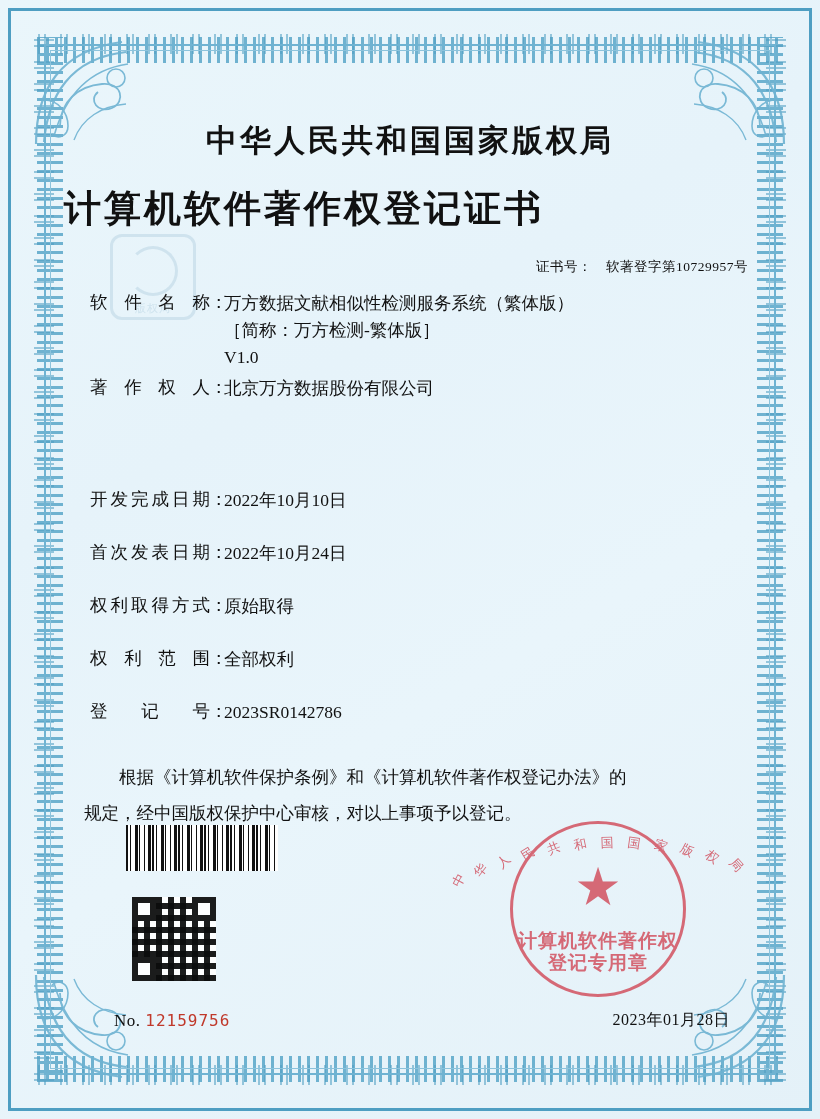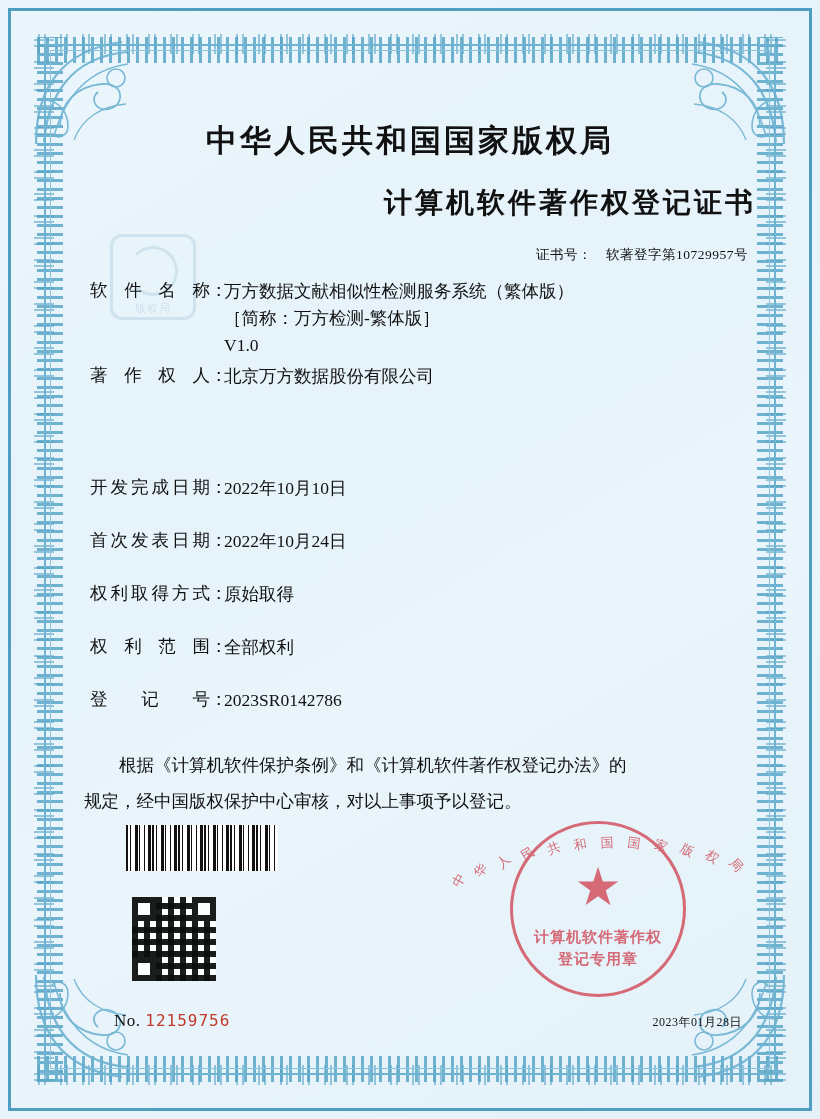--- a/index.html
+++ b/index.html
@@ -91,22 +91,22 @@
   .title-main {
     text-align: center;
     font-size: 31px;
     font-weight: bold;
     letter-spacing: 3px;
     color: #111;
     margin-top: 62px;
     font-family: "DejaVu Serif", "Liberation Serif", serif;
   }
   .title-sub {
-    text-align: right;
-    font-size: 28px;
+    text-align: left;
+    font-size: 37px;
     font-weight: bold;
     letter-spacing: 3px;
     color: #111;
     margin-top: 22px;
     font-family: "DejaVu Serif", "Liberation Serif", serif;
   }
   .cert-no {
     text-align: right;
     font-size: 13.5px;
     color: #111;
@@ -245,23 +245,23 @@
     font-family: "Liberation Serif", serif;
   }
   .serial .num {
     color: #c0392b;
     font-family: "DejaVu Sans Mono", monospace;
     font-size: 16px;
     letter-spacing: 1px;
   }
   .issue-date {
     position: absolute;
-    right: 14px;
+    right: 26px;
     bottom: 4px;
-    font-size: 12px;
+    font-size: 16px;
     color: #111;
     letter-spacing: .5px;
   }
 
   
   .seal {
     position: absolute;
     right: 70px;
     top: -4px;
     width: 176px;
@@ -291,21 +291,21 @@
   }
   .seal .seal-arc span {
     display: inline-block;
     transform-origin: center 78px;
   }
   .seal .seal-line1,
   .seal .seal-line2 {
     position: absolute;
     left: 0; right: 0;
     text-align: center;
-    font-size: 15px;
+    font-size: 19px;
     letter-spacing: 1px;
     font-weight: bold;
   }
   .seal .seal-line1 { top: 104px; }
   .seal .seal-line2 { top: 126px; }
 </style>
 </head>
 <body>
 
 <div class="certificate">

